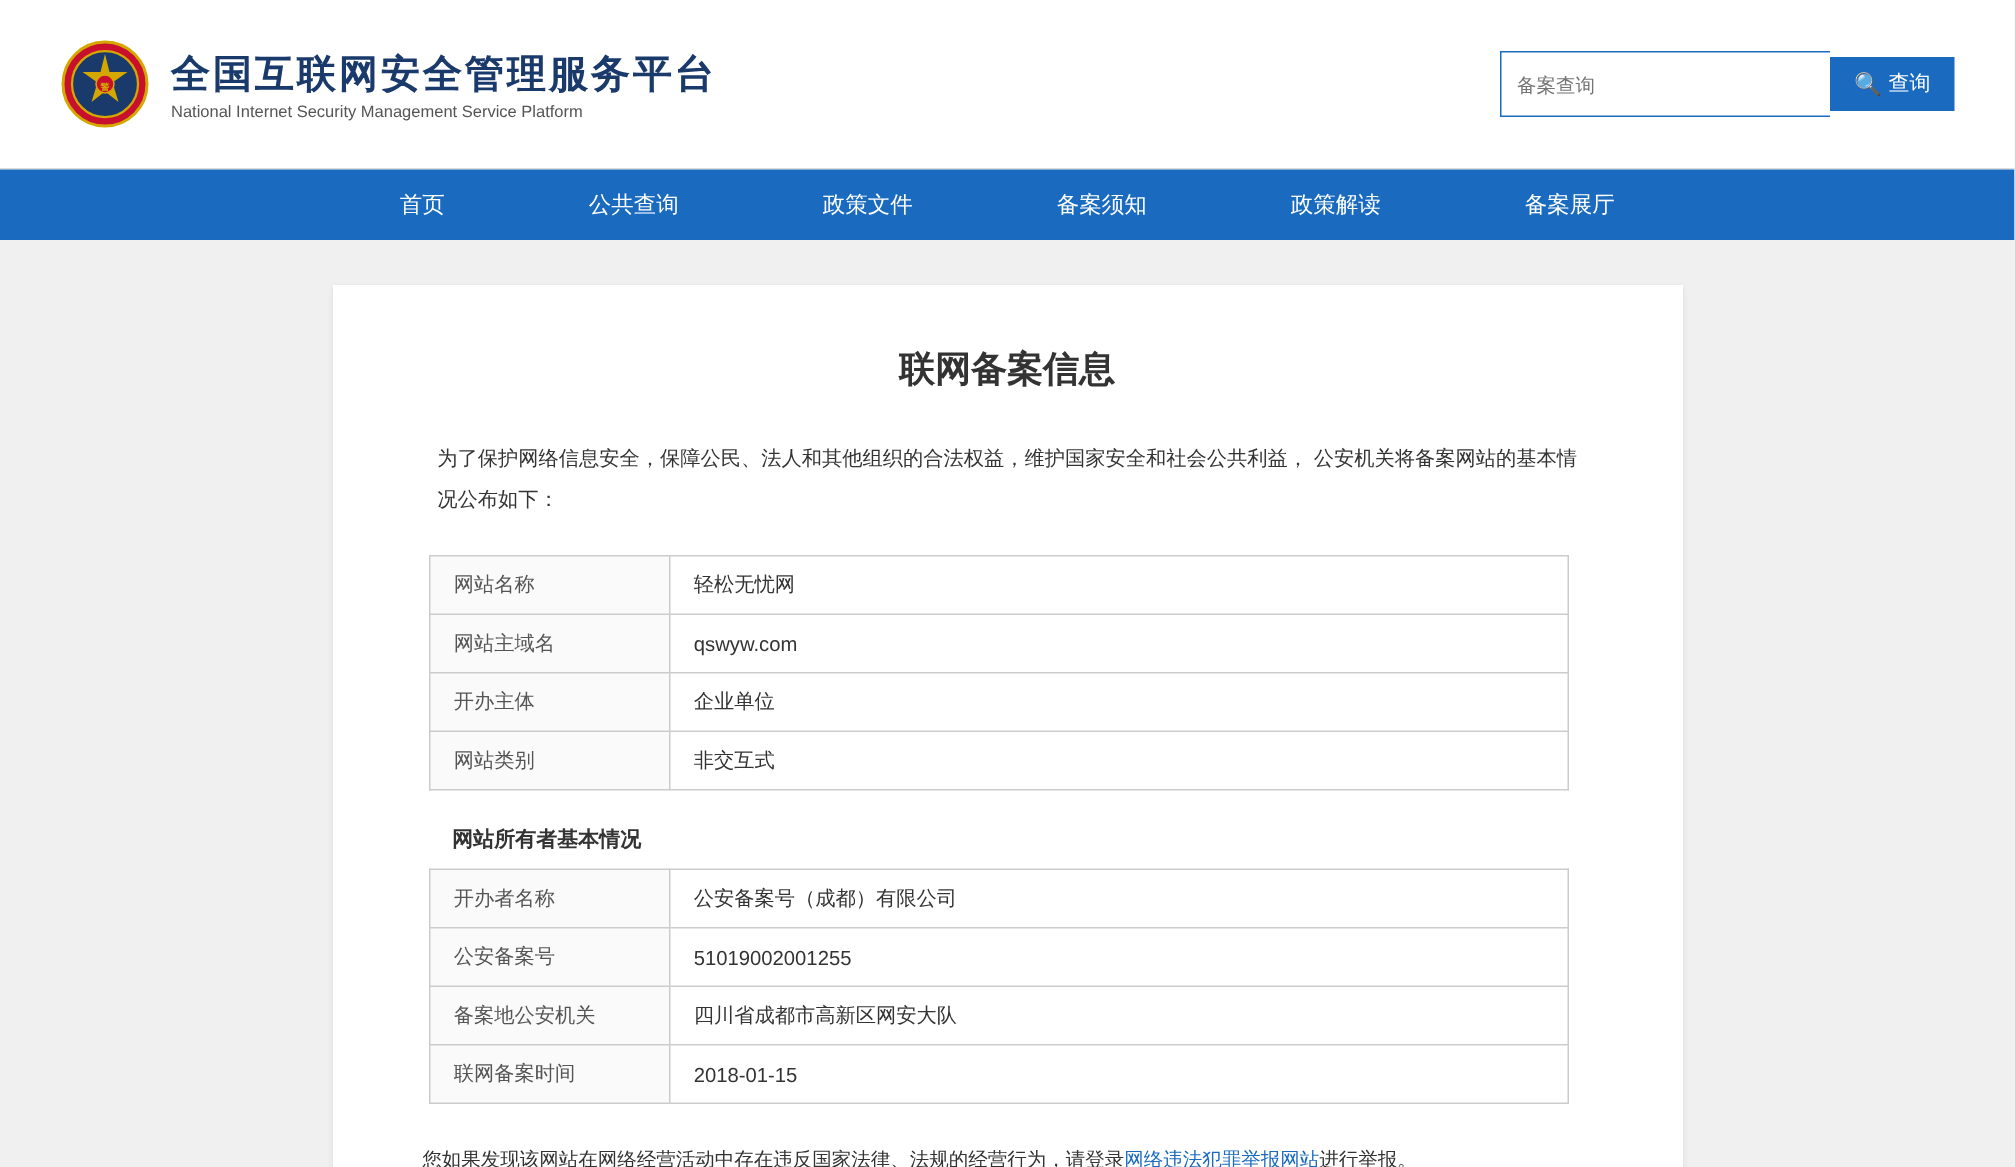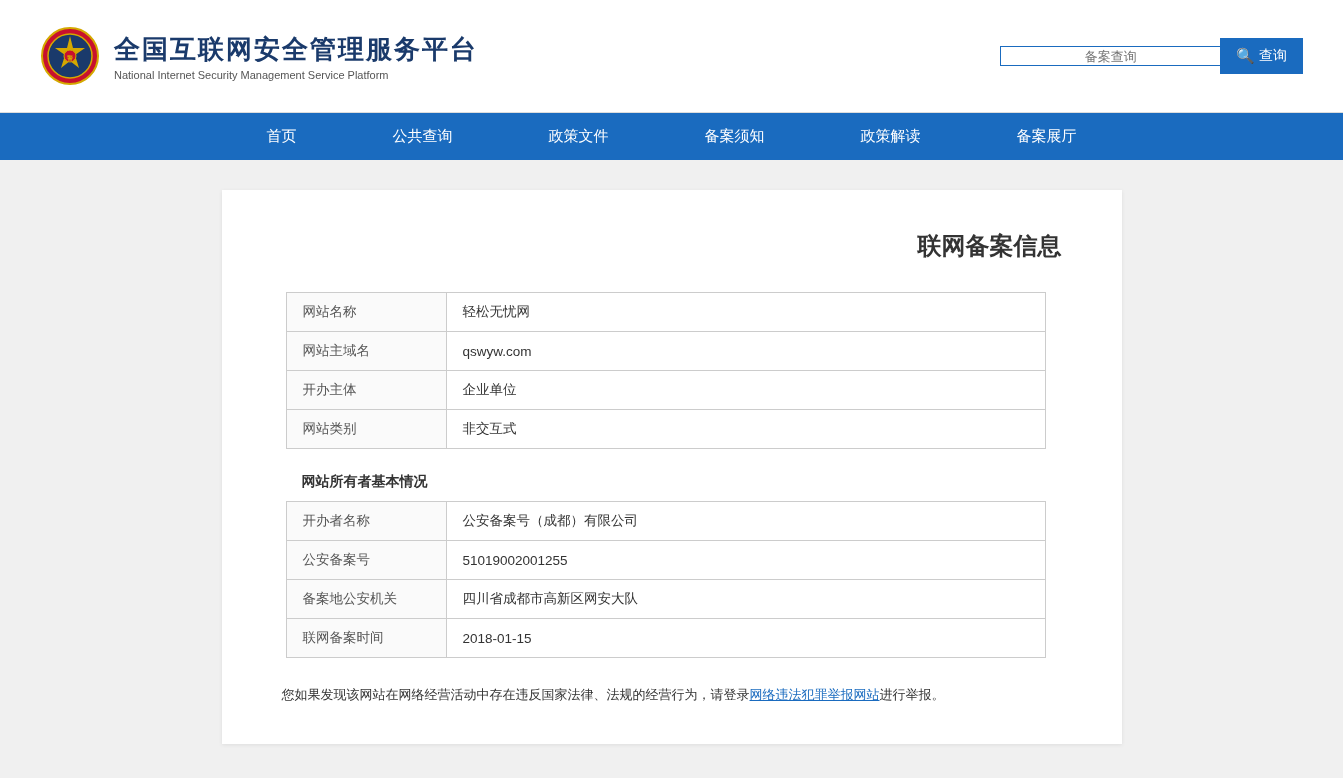--- a/index.html
+++ b/index.html
@@ -35,28 +35,27 @@
       color: #555;
       margin-top: 2px;
     }
     .search-area {
       display: flex;
       align-items: center;
       gap: 0;
     }
     .search-input {
       width: 220px;
-      height: 20px;
+      height: 44px;
       border: 1px solid #1a6bbf;
       border-right: none;
       padding: 0 10px;
       font-size: 13px;
       outline: none;
       color: #aaa;
-      text-align: center;
     }
     .search-button {
       height: 36px;
       background: #1a6bbf;
       color: #fff;
       border: none;
       padding: 0 16px;
       cursor: pointer;
       font-size: 14px;
       display: flex;
@@ -81,21 +80,21 @@
 
     
     .main-content {
       max-width: 900px;
       margin: 30px auto;
       background: #fff;
       padding: 40px 60px 40px 60px;
       box-shadow: 0 1px 4px rgba(0,0,0,0.08);
     }
     .page-title {
-      text-align: right;
+      text-align: center;
       font-size: 24px;
       font-weight: bold;
       color: #333;
       margin-bottom: 30px;
       font-family: Liberation Mono, monospace;
     }
     .intro-text {
       font-size: 13.5px;
       line-height: 2;
       color: #333;
@@ -184,20 +183,21 @@
   <div class="nav-item">公共查询</div>
   <div class="nav-item">政策文件</div>
   <div class="nav-item">备案须知</div>
   <div class="nav-item">政策解读</div>
   <div class="nav-item">备案展厅</div>
 </nav>
 
 <div class="main-content">
   <h1 class="page-title">联网备案信息</h1>
 
+  <p class="intro-text">为了保护网络信息安全，保障公民、法人和其他组织的合法权益，维护国家安全和社会公共利益， 公安机关将备案网站的基本情况公布如下：</p>
 
 
   <table class="info-table">
     <tbody>
         <tr>
       <td>网站名称</td>
       <td>轻松无忧网</td>
     </tr>
     <tr>
       <td>网站主域名</td>

